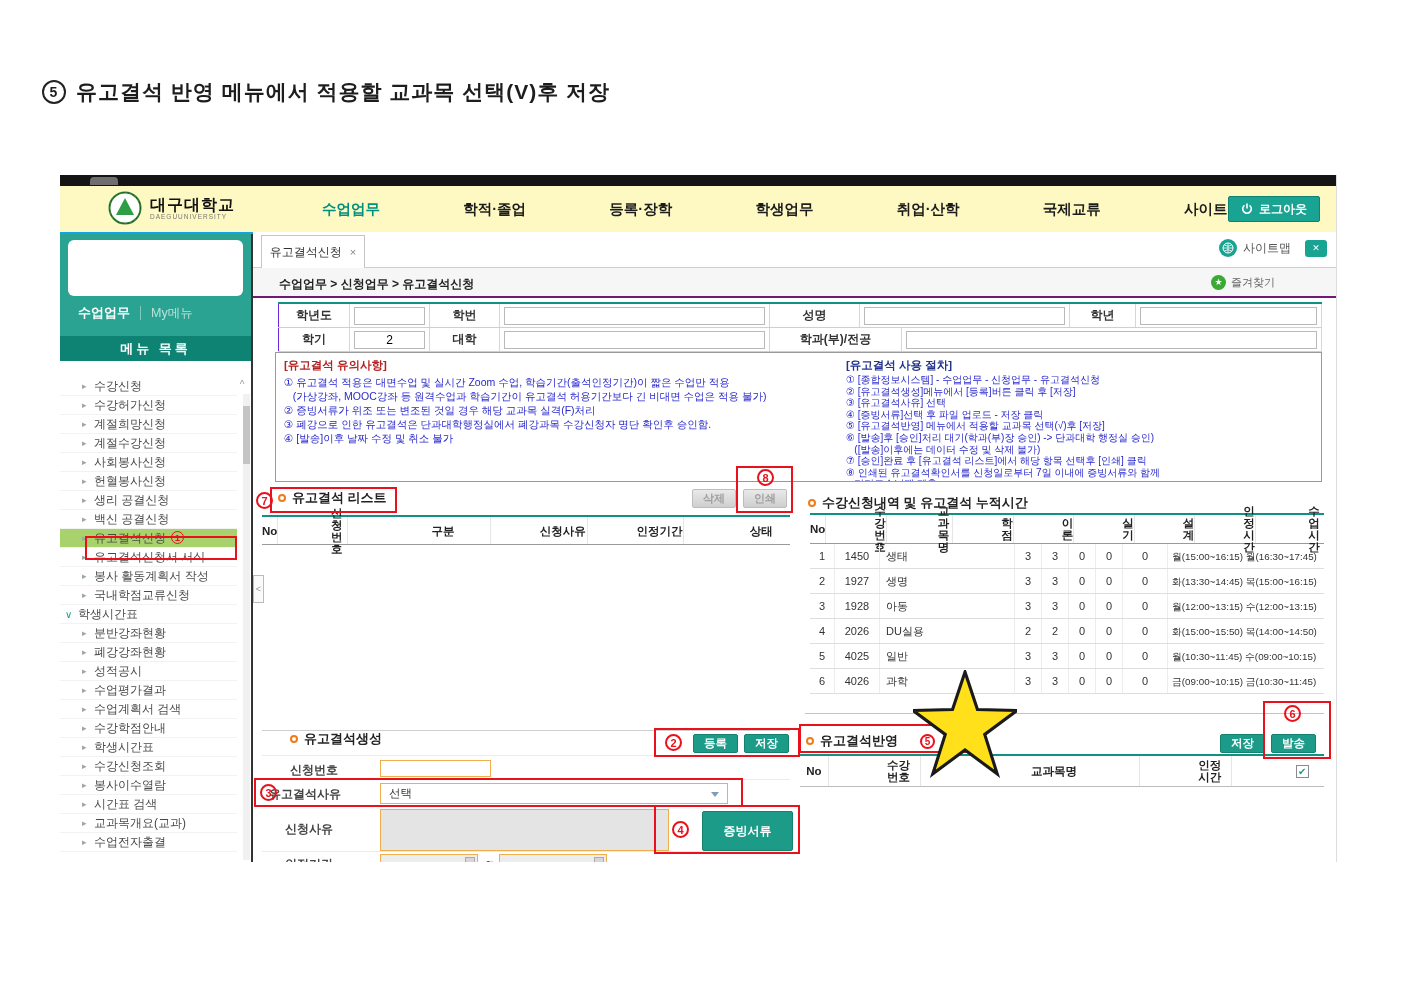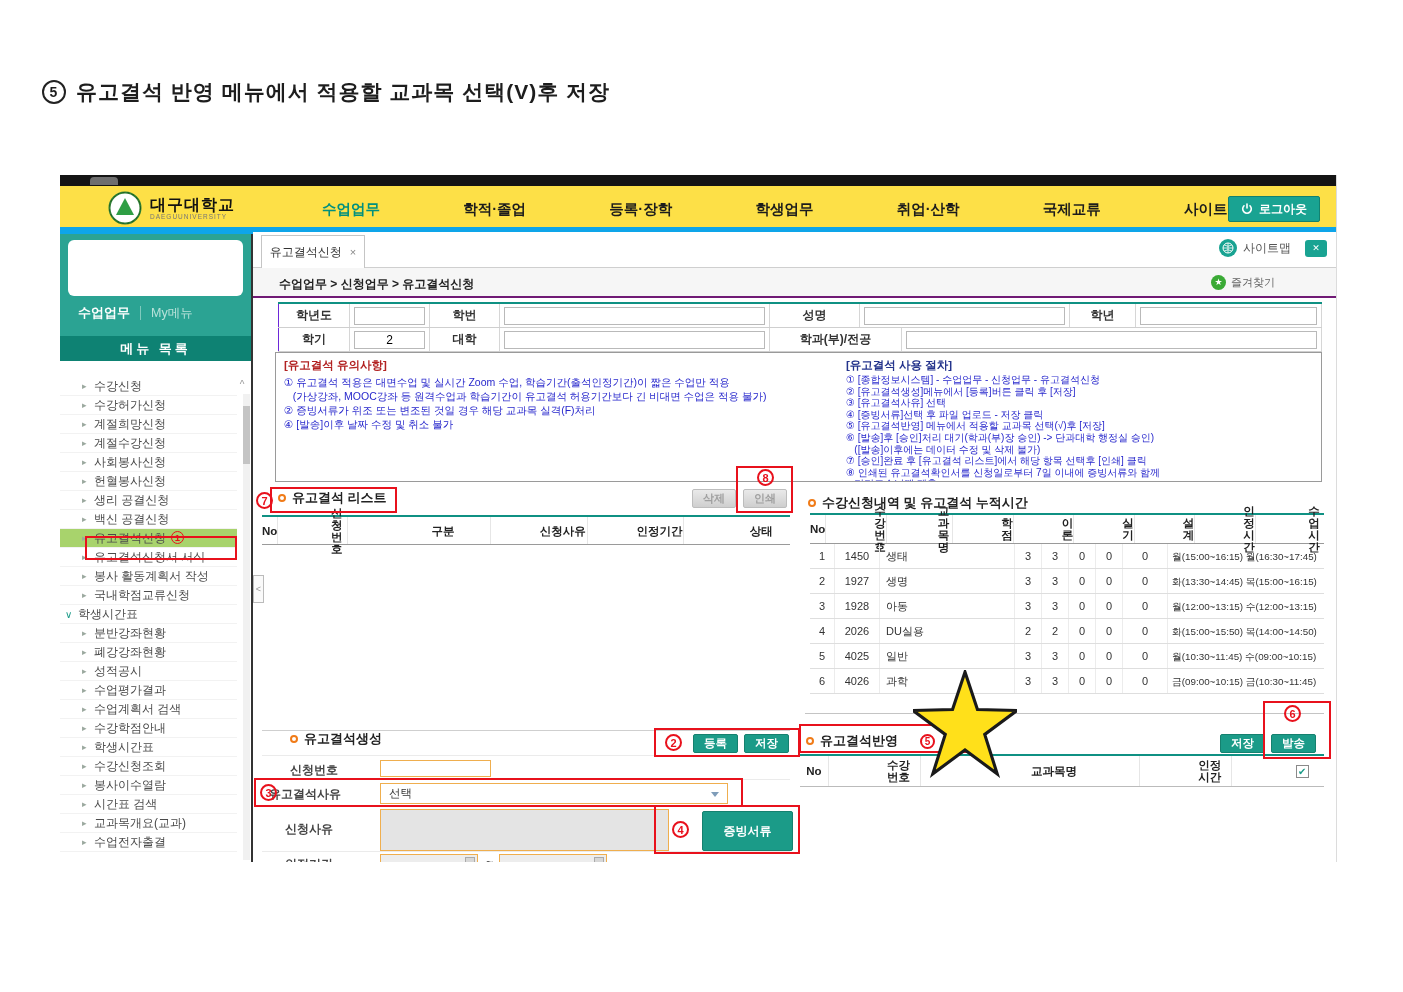--- a/index.html
+++ b/index.html
@@ -11,22 +11,22 @@
                font-size:21px; font-weight:bold; color:#1d1d1d; letter-spacing:1px; }
   .doc-title .num-circ { width:24px; height:24px; border:2px solid #222; border-radius:50%;
                font-size:14px; line-height:21px; text-align:center; flex:0 0 auto; }
 
   .frame { position:absolute; left:60px; top:175px; width:1277px; height:687px; background:#fff;
            border-right:1px solid #dcdcdc; overflow:hidden; }
 
   .browser-strip { position:absolute; left:0; top:0; width:100%; height:11px; background:#141414; }
   .strip-tab { position:absolute; left:30px; top:2px; width:28px; height:8px; background:#6e6e6e; border-radius:4px 4px 0 0; }
 
-  .appheader { position:absolute; left:0; top:11px; width:100%; height:48px; background:#fde047;
-               border-bottom:7px solid #0ea5e9; }
+  .appheader { position:absolute; left:0; top:11px; width:100%; height:48px; background:#fef9c3;
+               border-bottom:2px solid #0ea5e9; }
   .logo { position:absolute; left:48px; top:5px; display:flex; align-items:center; gap:8px; }
   .logo-text { display:flex; flex-direction:column; line-height:1.1; }
   .logo-name { font-size:16px; font-weight:bold; color:#111; letter-spacing:1px; }
   .logo-sub { font-size:6.5px; color:#777; letter-spacing:1px; }
   .nav { position:absolute; left:262px; top:0; width:920px; height:46px; display:flex;
          justify-content:space-between; align-items:center; }
   .nav-item { font-size:14.5px; font-weight:bold; color:#1c1c1c; cursor:pointer; }
   .nav-item.active { color:#00907e; }
   .logout { position:absolute; right:16px; top:10px; height:26px; padding:0 12px; background:#19a392;
             border:1px solid #128270; border-radius:2px; color:#fff; font-size:12px; font-weight:bold;
@@ -306,20 +306,21 @@
           </div>
         </div>
 
       <div class="notice">
         <div class="nleft">
           <div class="ntitle-left">[유고결석 유의사항]</div>
           <div id="notice-left-lines">
               <div class="nline">① 유고결석 적용은 대면수업 및 실시간 Zoom 수업, 학습기간(출석인정기간)이 짧은 수업만 적용</div>
               <div class="nline">   (가상강좌, MOOC강좌 등 원격수업과 학습기간이 유고결석 허용기간보다 긴 비대면 수업은 적용 불가)</div>
               <div class="nline">② 증빙서류가 위조 또는 변조된 것일 경우 해당 교과목 실격(F)처리</div>
+              <div class="nline">③ 폐강으로 인한 유고결석은 단과대학행정실에서 폐강과목 수강신청자 명단 확인후 승인함.</div>
               <div class="nline">④ [발송]이후 날짜 수정 및 취소 불가</div>
             </div>
         </div>
         <div class="nright">
           <div class="ntitle-right">[유고결석 사용 절차]</div>
           <div id="notice-right-lines">
               <div class="nline">① [종합정보시스템] - 수업업무 - 신청업무 - 유고결석신청</div>
               <div class="nline">② [유고결석생성]메뉴에서 [등록]버튼 클릭 후 [저장]</div>
               <div class="nline">③ [유고결석사유] 선택</div>
               <div class="nline">④ [증빙서류]선택 후 파일 업로드 - 저장 클릭</div>

